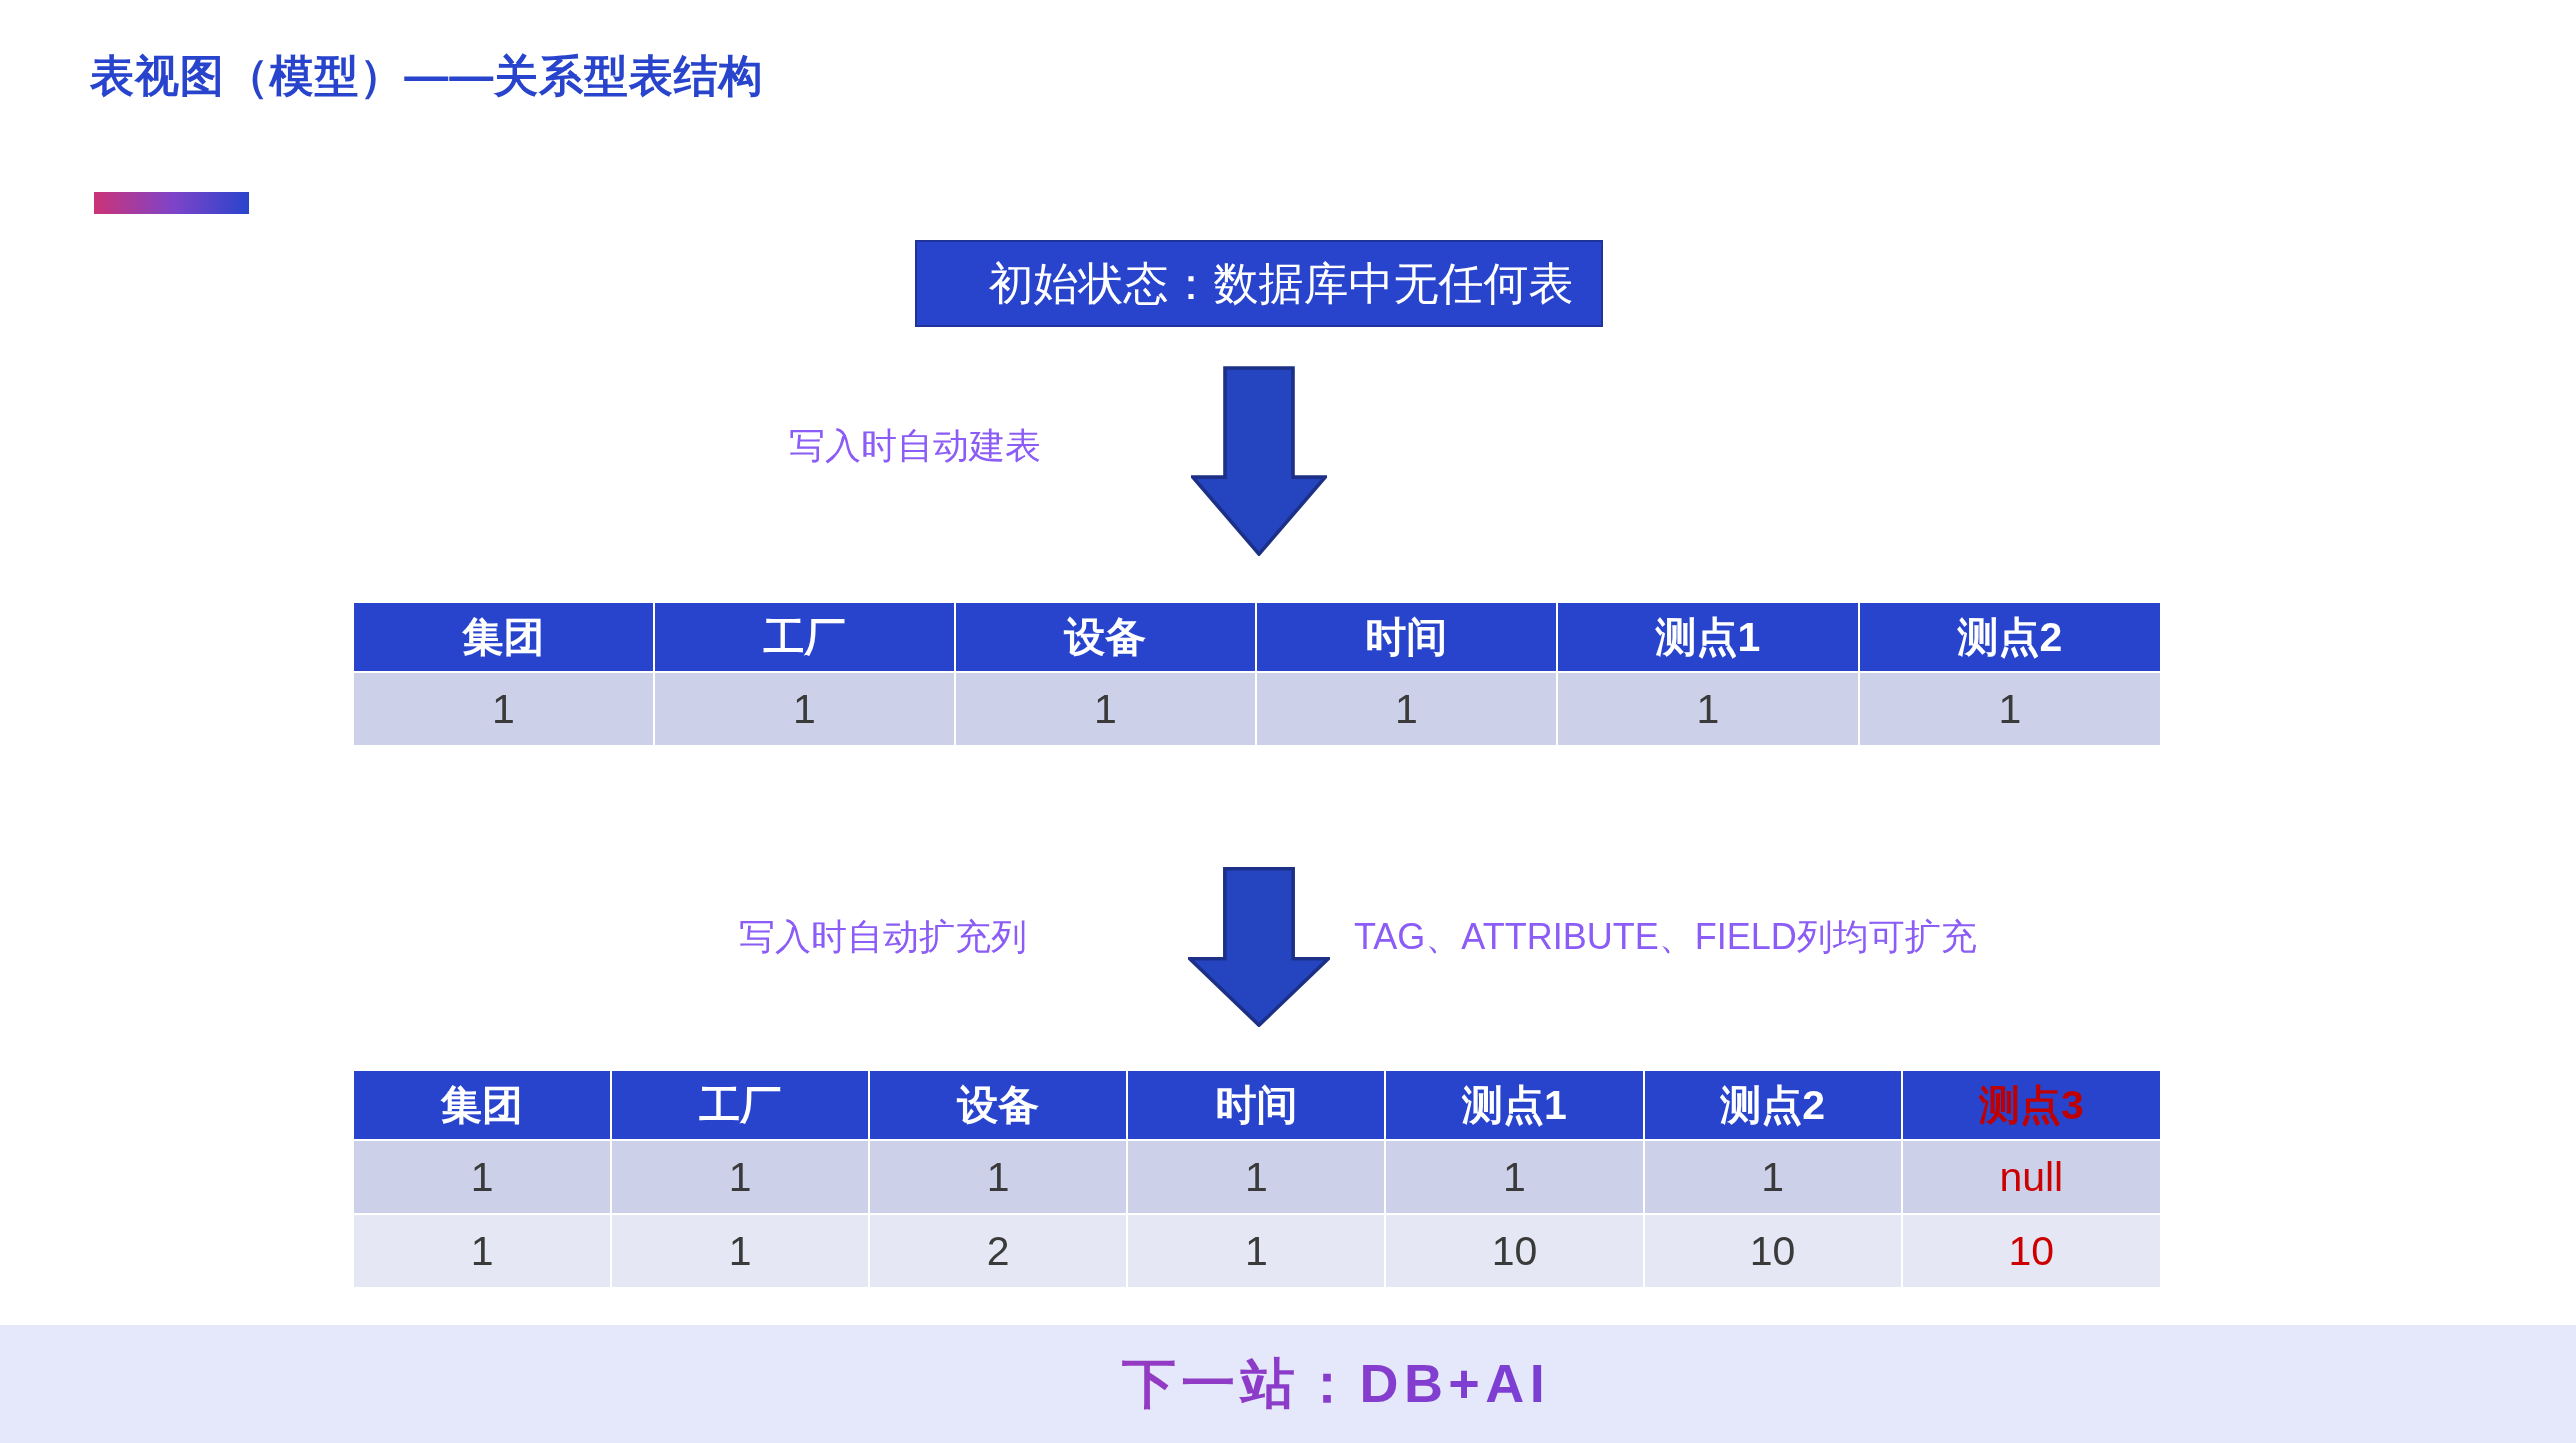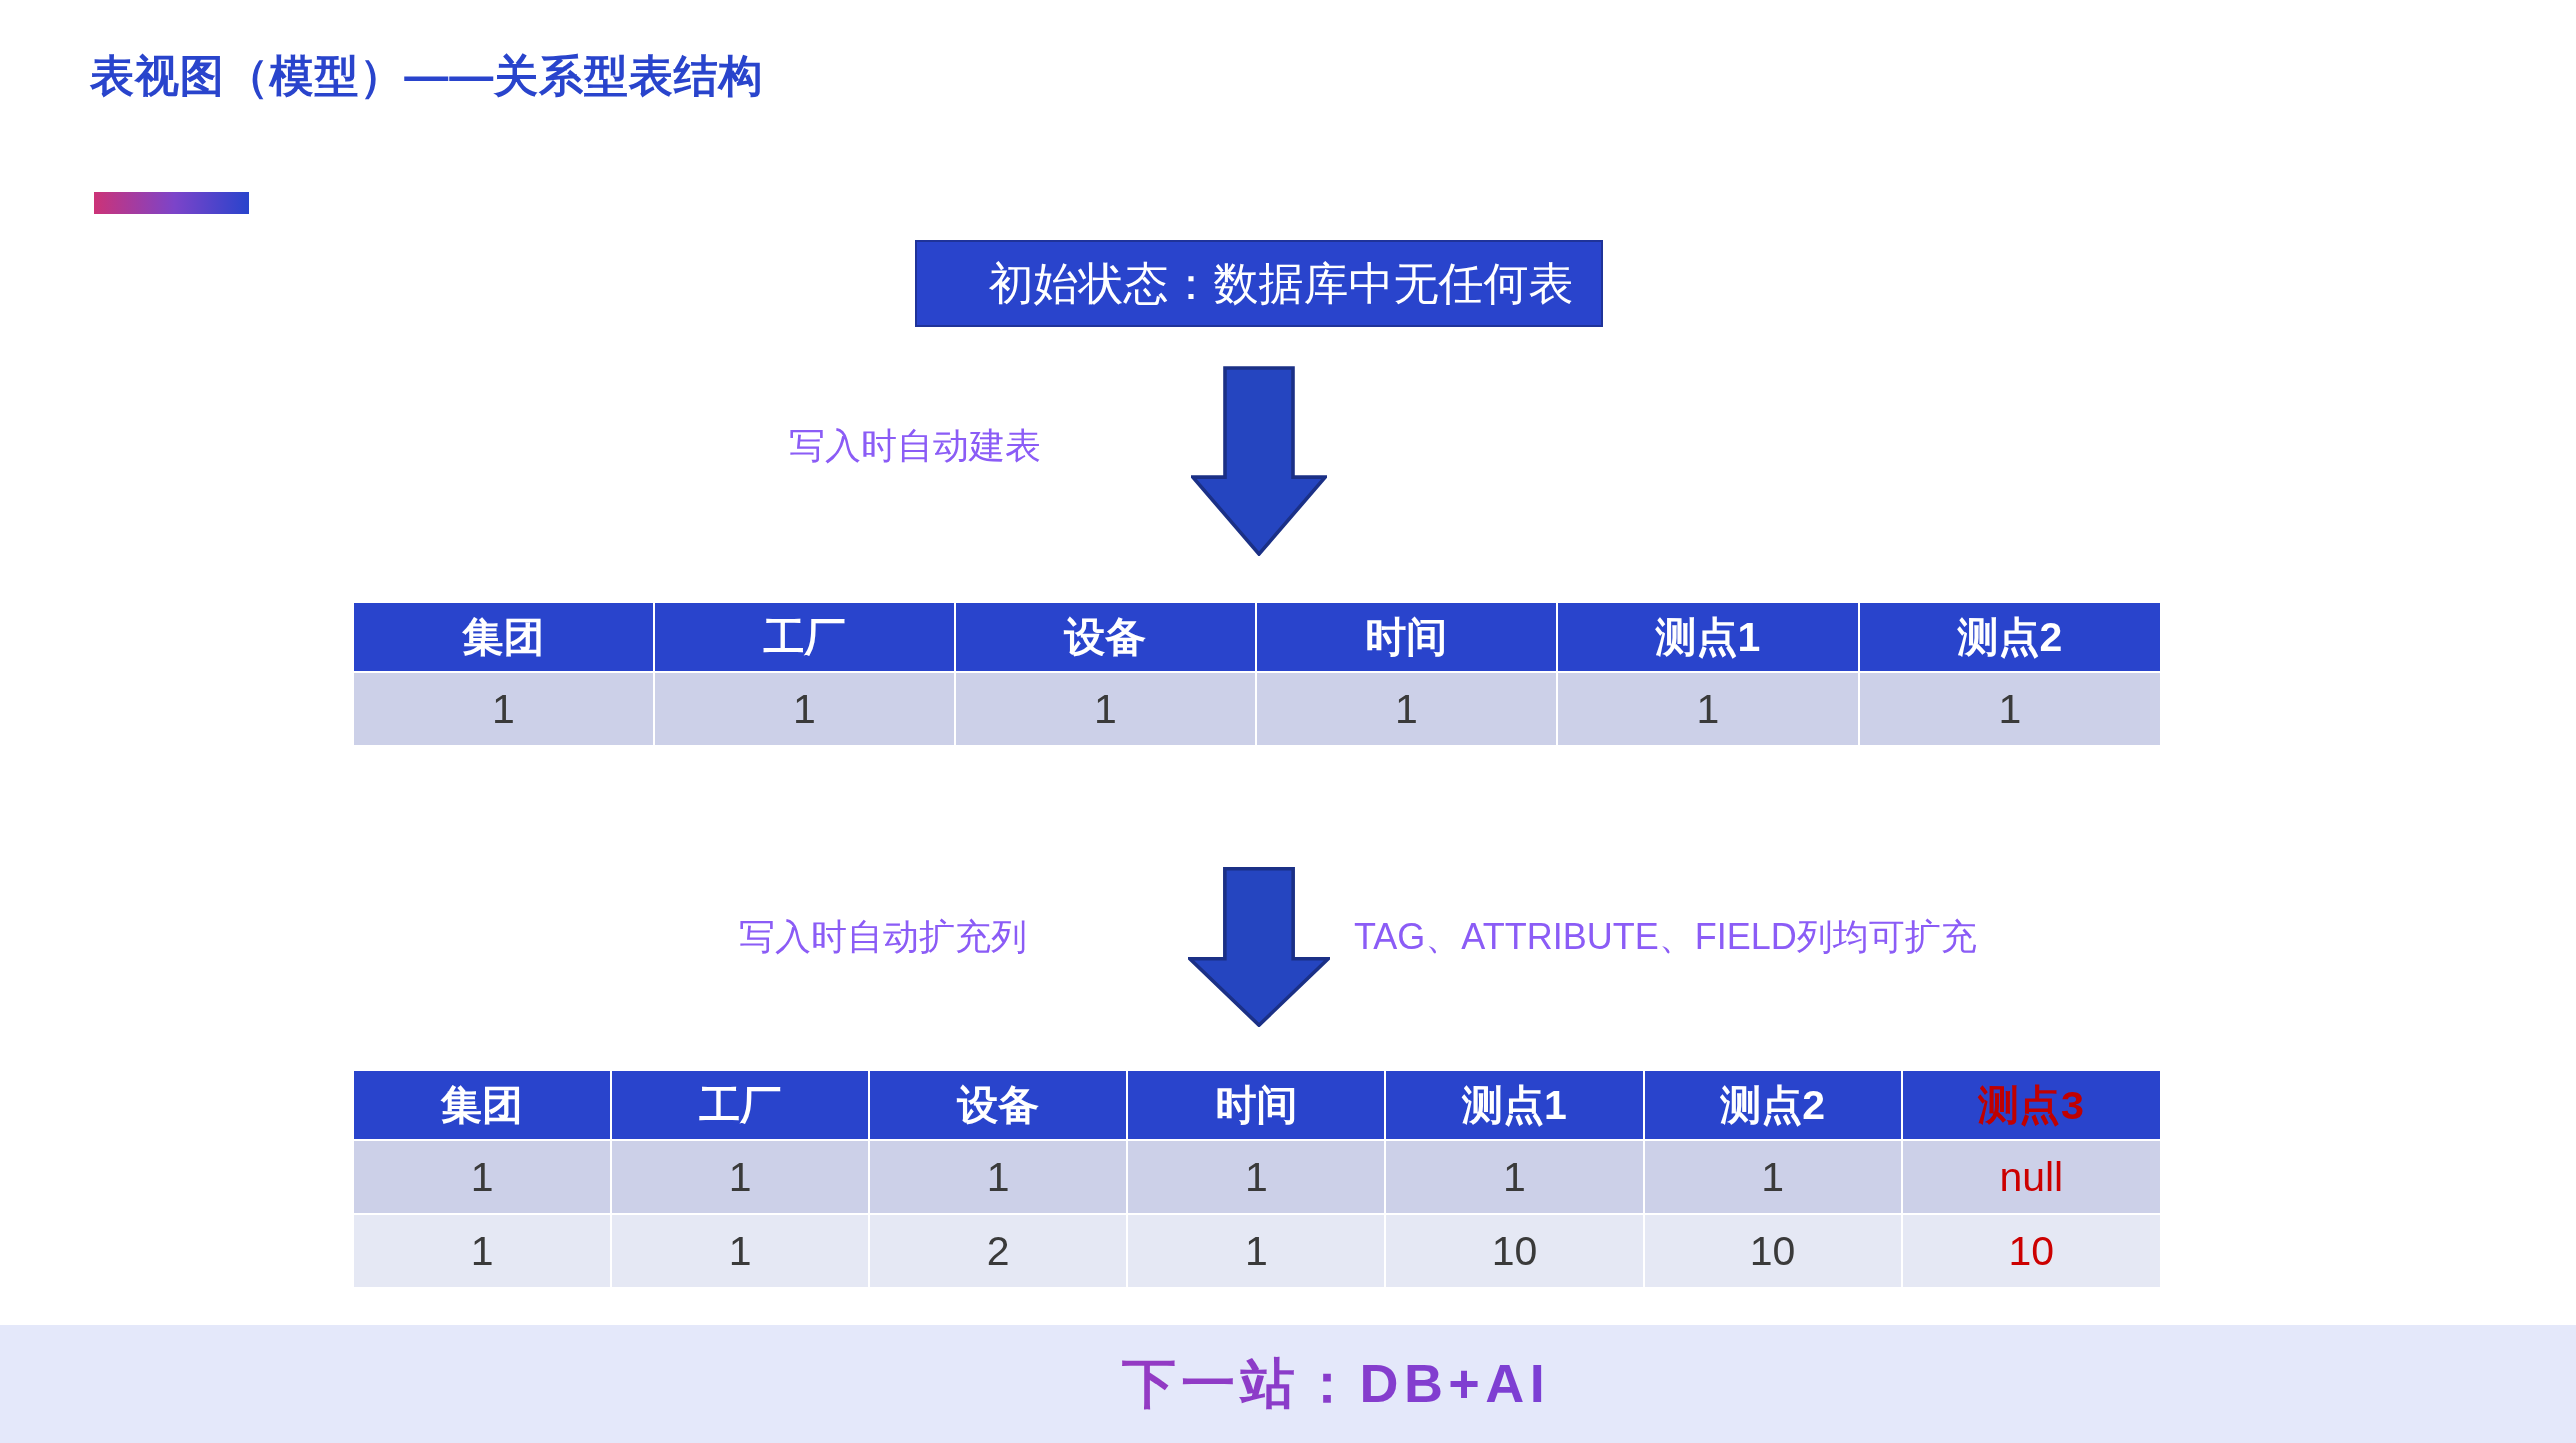--- a/index.html
+++ b/index.html
@@ -81,21 +81,20 @@
     color: #ffffff;
     font-size: 41px;
     font-weight: bold;
     text-align: center;
     padding: 0;
     height: 68px;
     white-space: nowrap;
   }
   .data-table th.accent-col {
     color: #c00000;
-    font-family: Liberation Mono, monospace;
   }
   .data-table td {
     font-size: 41px;
     color: #3a3a3a;
     text-align: center;
     padding: 0;
     height: 72px;
     font-weight: normal;
   }
   .data-table tr.row-shade-a td { background: #ccd0e8; }

